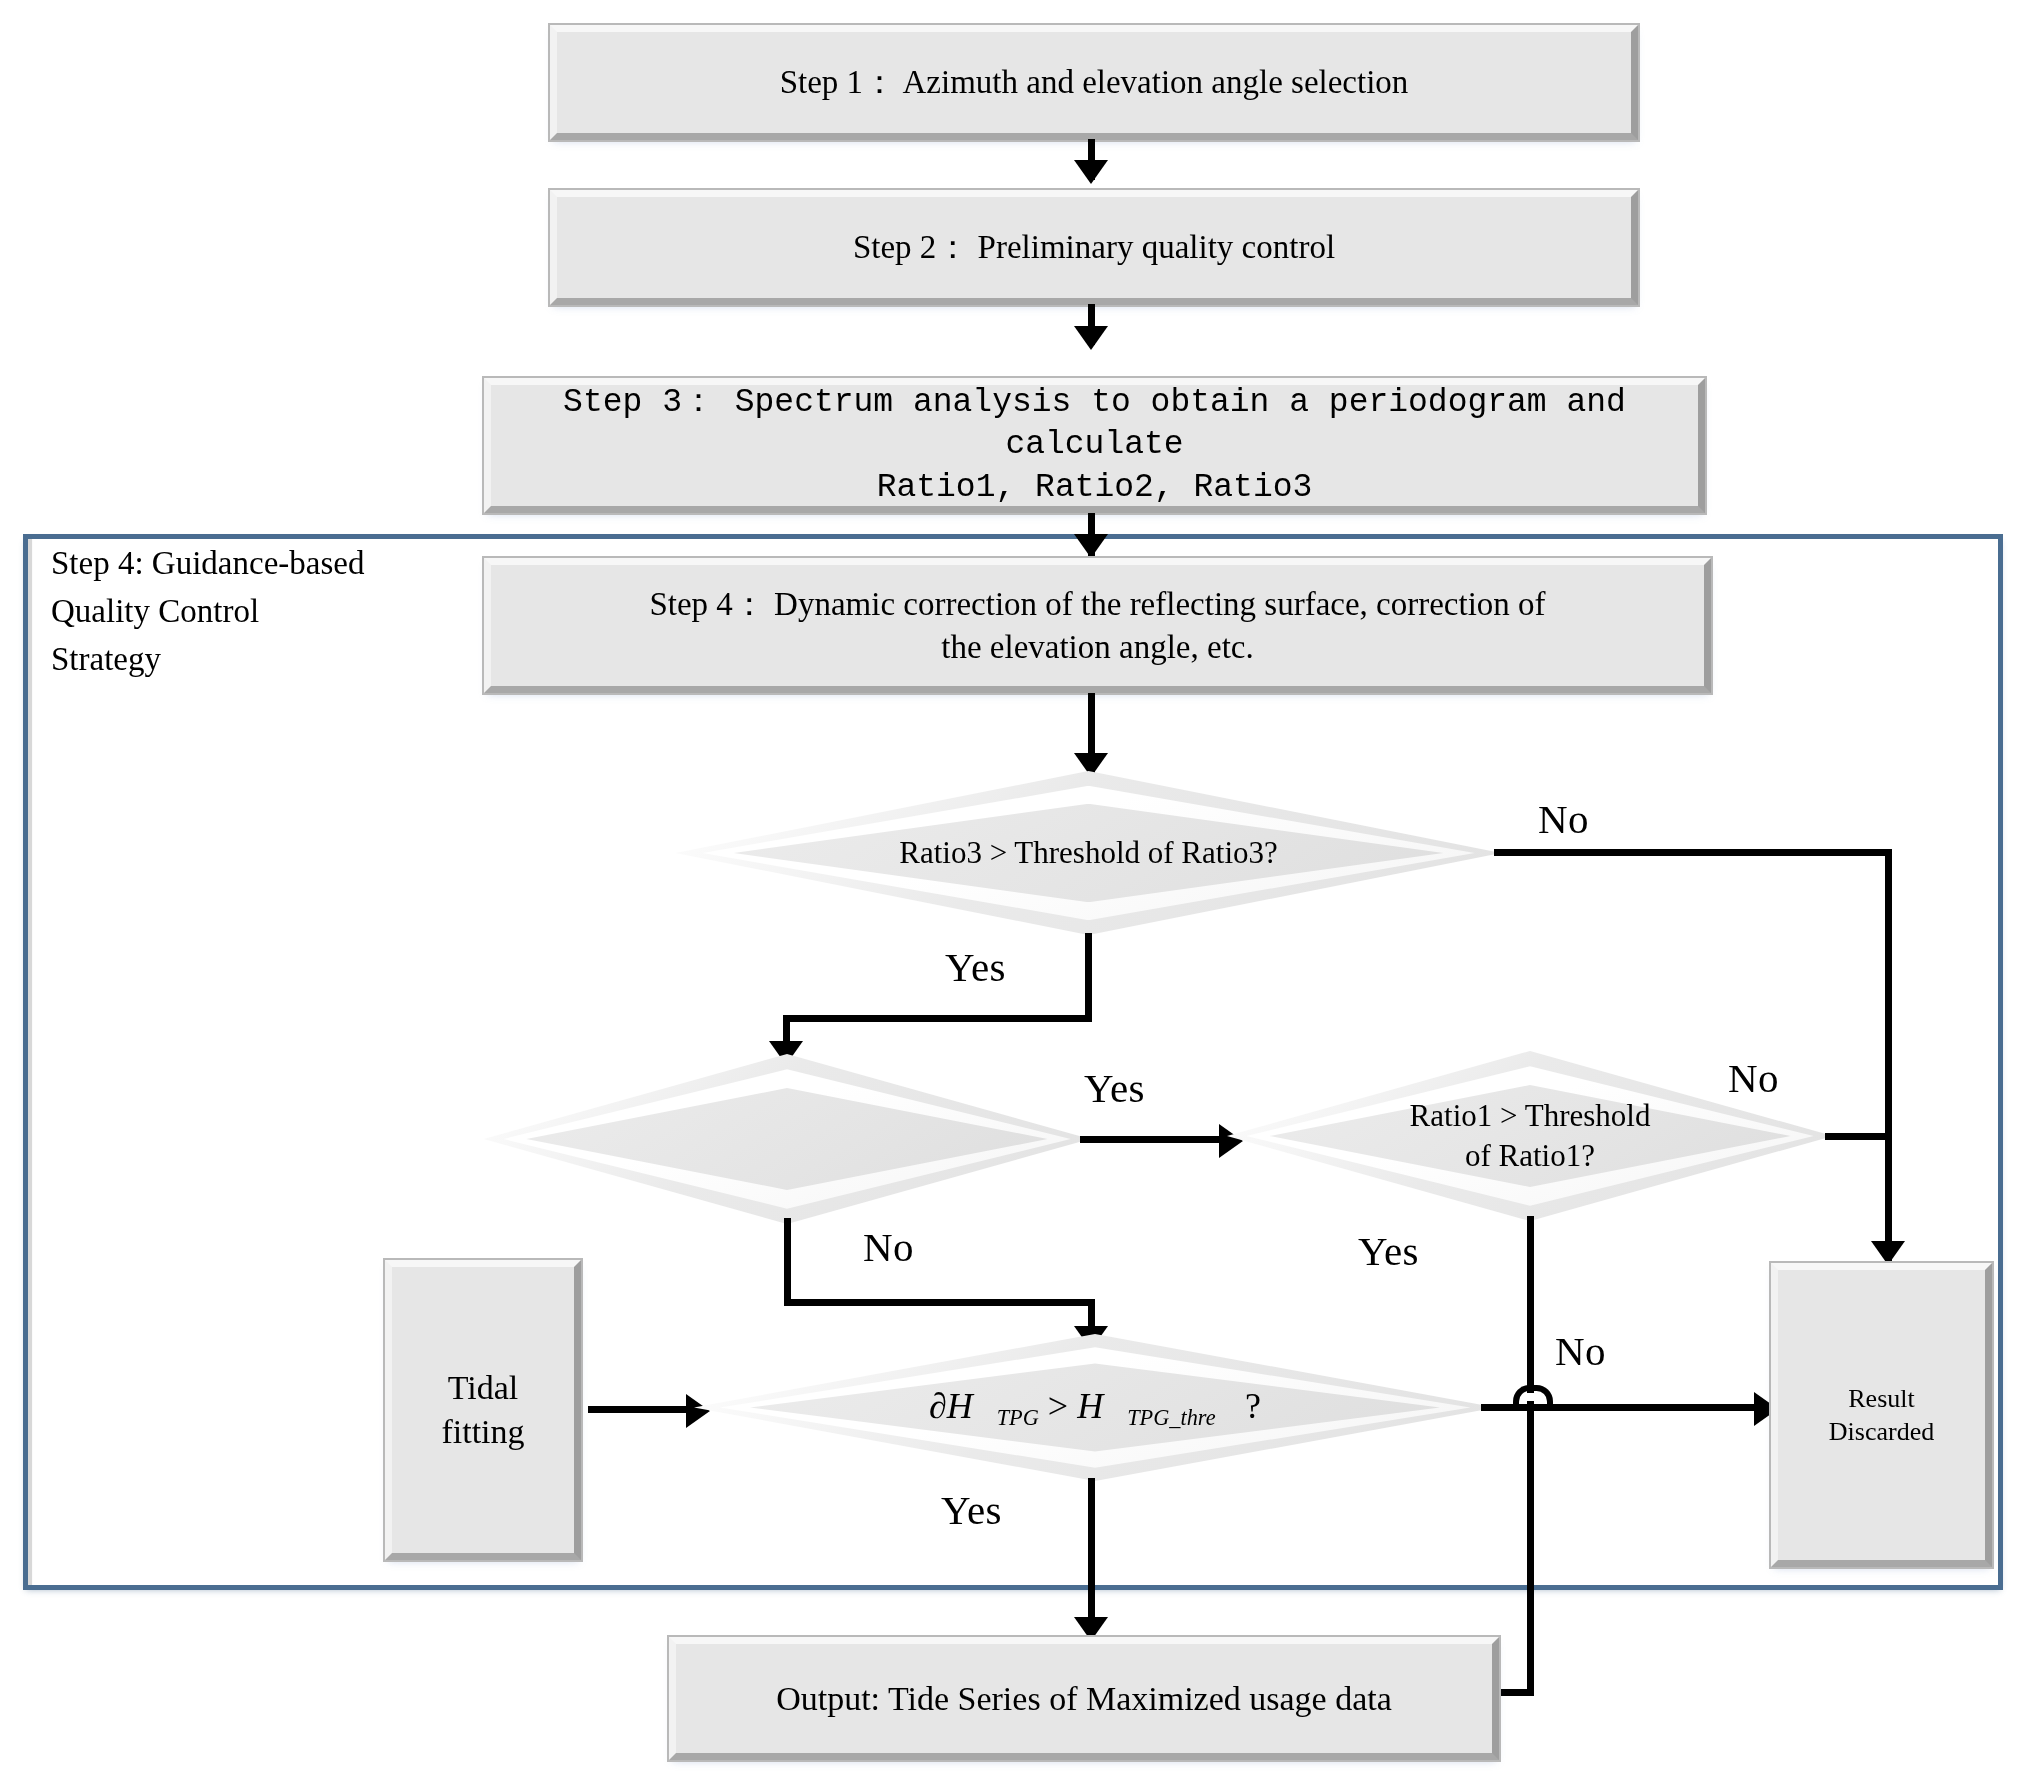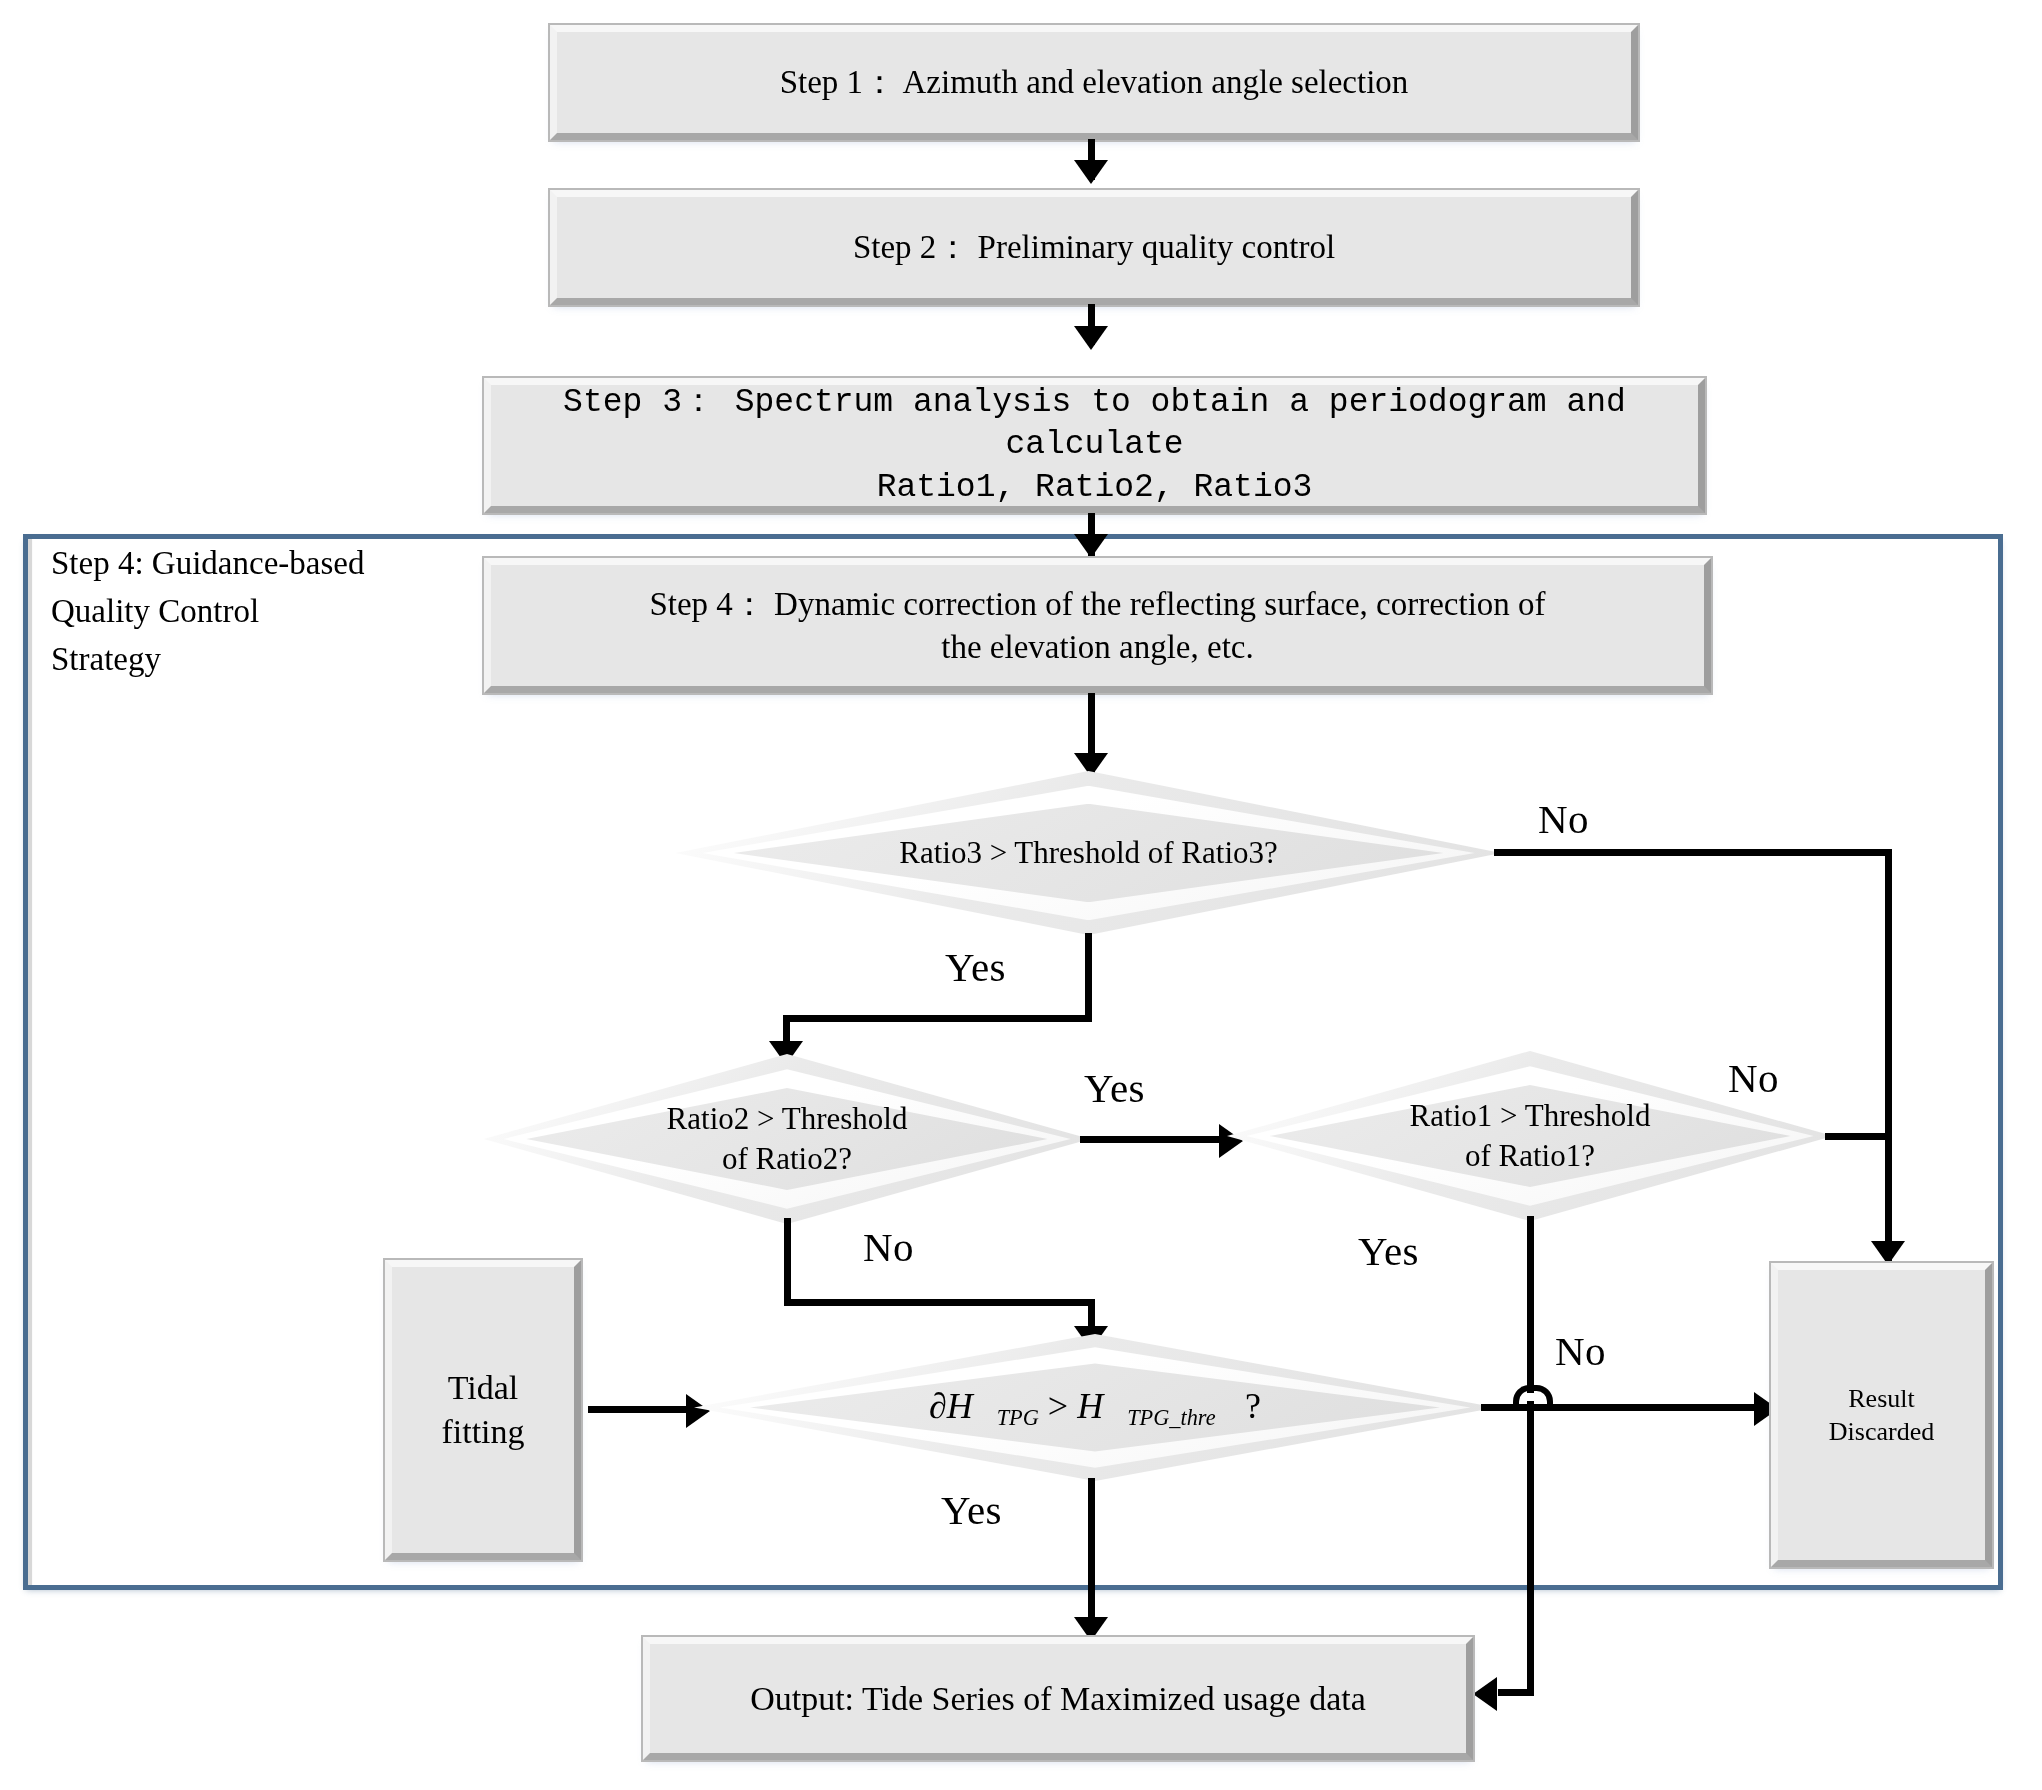--- a/index.html
+++ b/index.html
@@ -170,24 +170,20 @@
   <div class="vline" style="left:1085px;top:933px;height:88px;"></div>
   <div class="hline" style="left:783px;top:1015px;width:309px;"></div>
   <div class="vline" style="left:783px;top:1015px;height:47px;"></div>
   <div class="arrow-d" style="left:769px;top:1041px;"></div>
   <div class="elabel" style="left:945px;top:943px;">Yes</div>
 
   <div class="diamond" style="left:484px;top:1054px;width:606px;height:170px;">
     <div class="dshape"></div>
     <div class="dbevel"></div>
     <div class="dface"></div>
-    <div class="dtext">
-      <span>Ratio2 &gt; Threshold</span><br>
-      <span>of Ratio2?</span>
-    </div>
   </div>
 
   <div class="hline" style="left:1080px;top:1136px;width:147px;"></div>
   <div class="arrow-r" style="left:1219px;top:1124px;"></div>
   <div class="elabel" style="left:1084px;top:1064px;">Yes</div>
 
   <div class="vline" style="left:784px;top:1218px;height:88px;"></div>
   <div class="hline" style="left:784px;top:1299px;width:311px;"></div>
   <div class="vline" style="left:1088px;top:1299px;height:47px;"></div>
   <div class="arrow-d" style="left:1074px;top:1326px;"></div>
@@ -239,18 +235,18 @@
   <div class="arrow-d" style="left:1074px;top:1617px;"></div>
   <div class="elabel" style="left:941px;top:1486px;">Yes</div>
 
   <div class="box" style="left:1771px;top:1263px;width:221px;height:304px;font-size:26px;">
     <span class="inner">
       <span>Result</span><br>
       <span>Discarded</span>
     </span>
   </div>
 
-  <div class="box" style="left:643px;top:1637px;width:830px;height:123px;font-size:34px;">
+  <div class="box" style="left:669px;top:1637px;width:830px;height:123px;font-size:34px;">
     <span class="inner">Output: Tide Series of Maximized usage data</span>
   </div>
 
 </div>
 
 
 </body></html>

